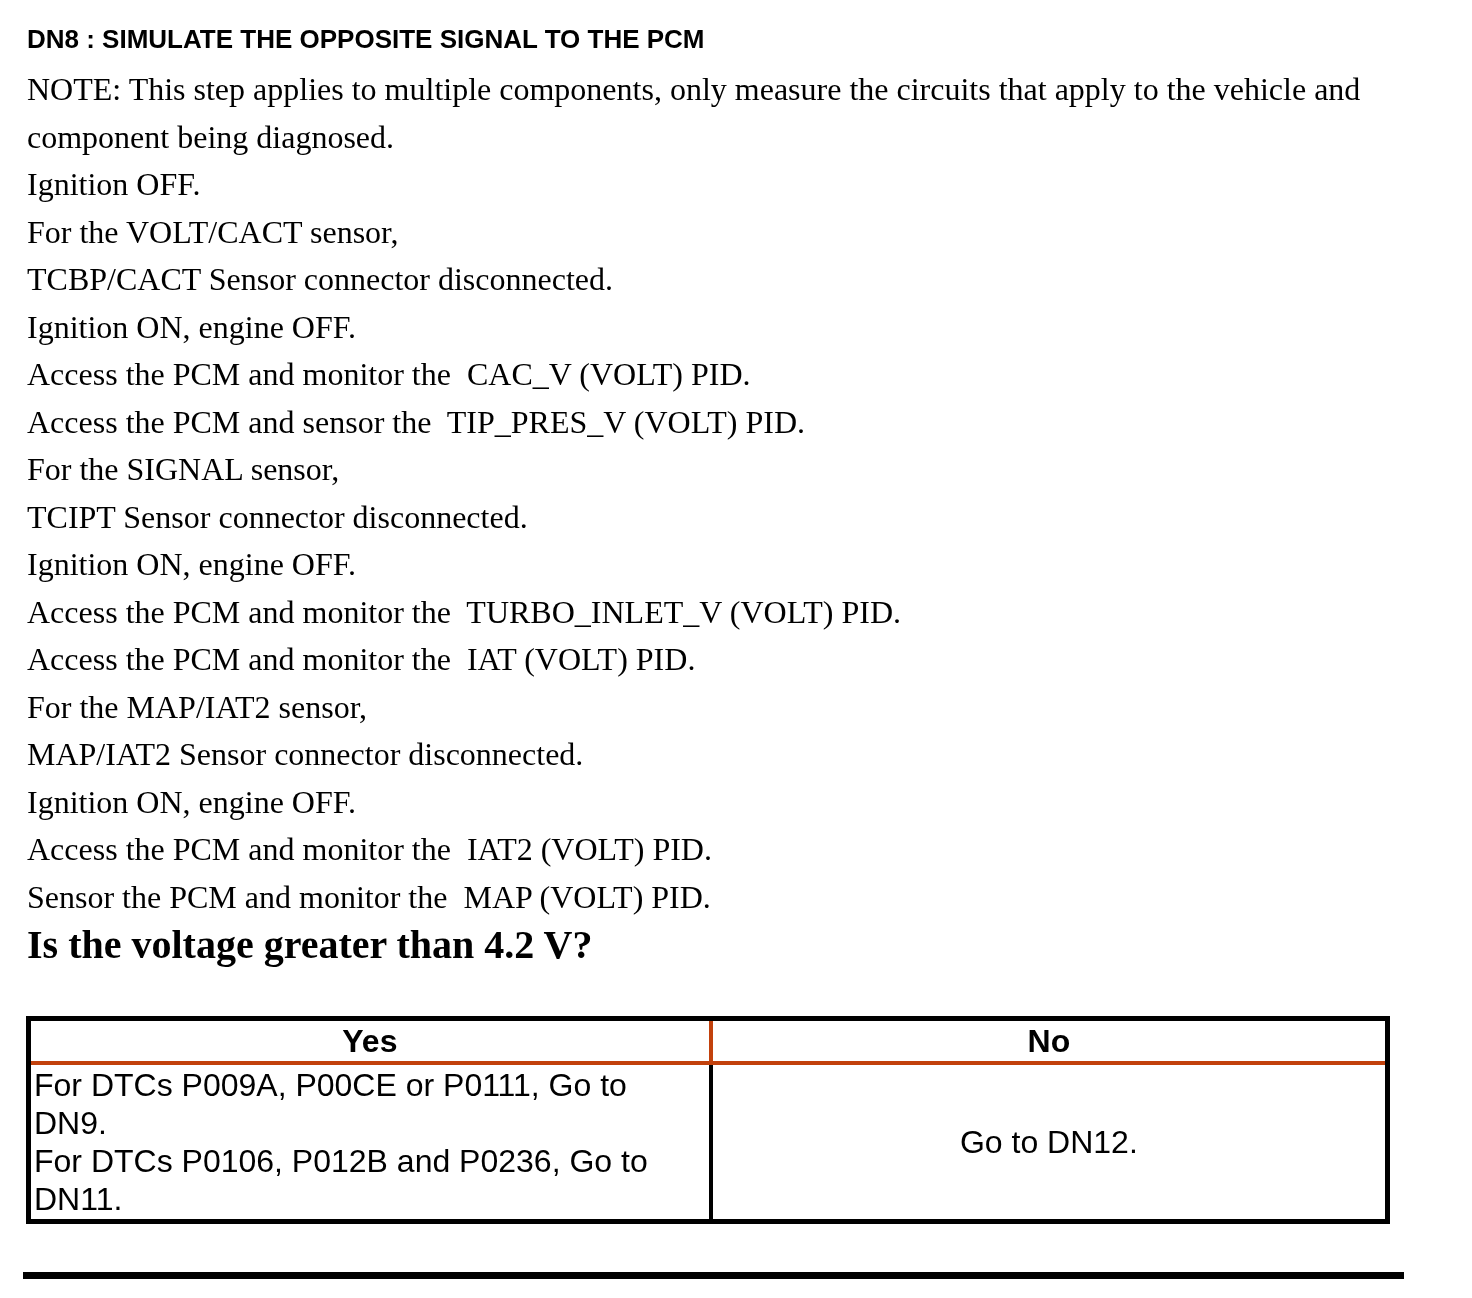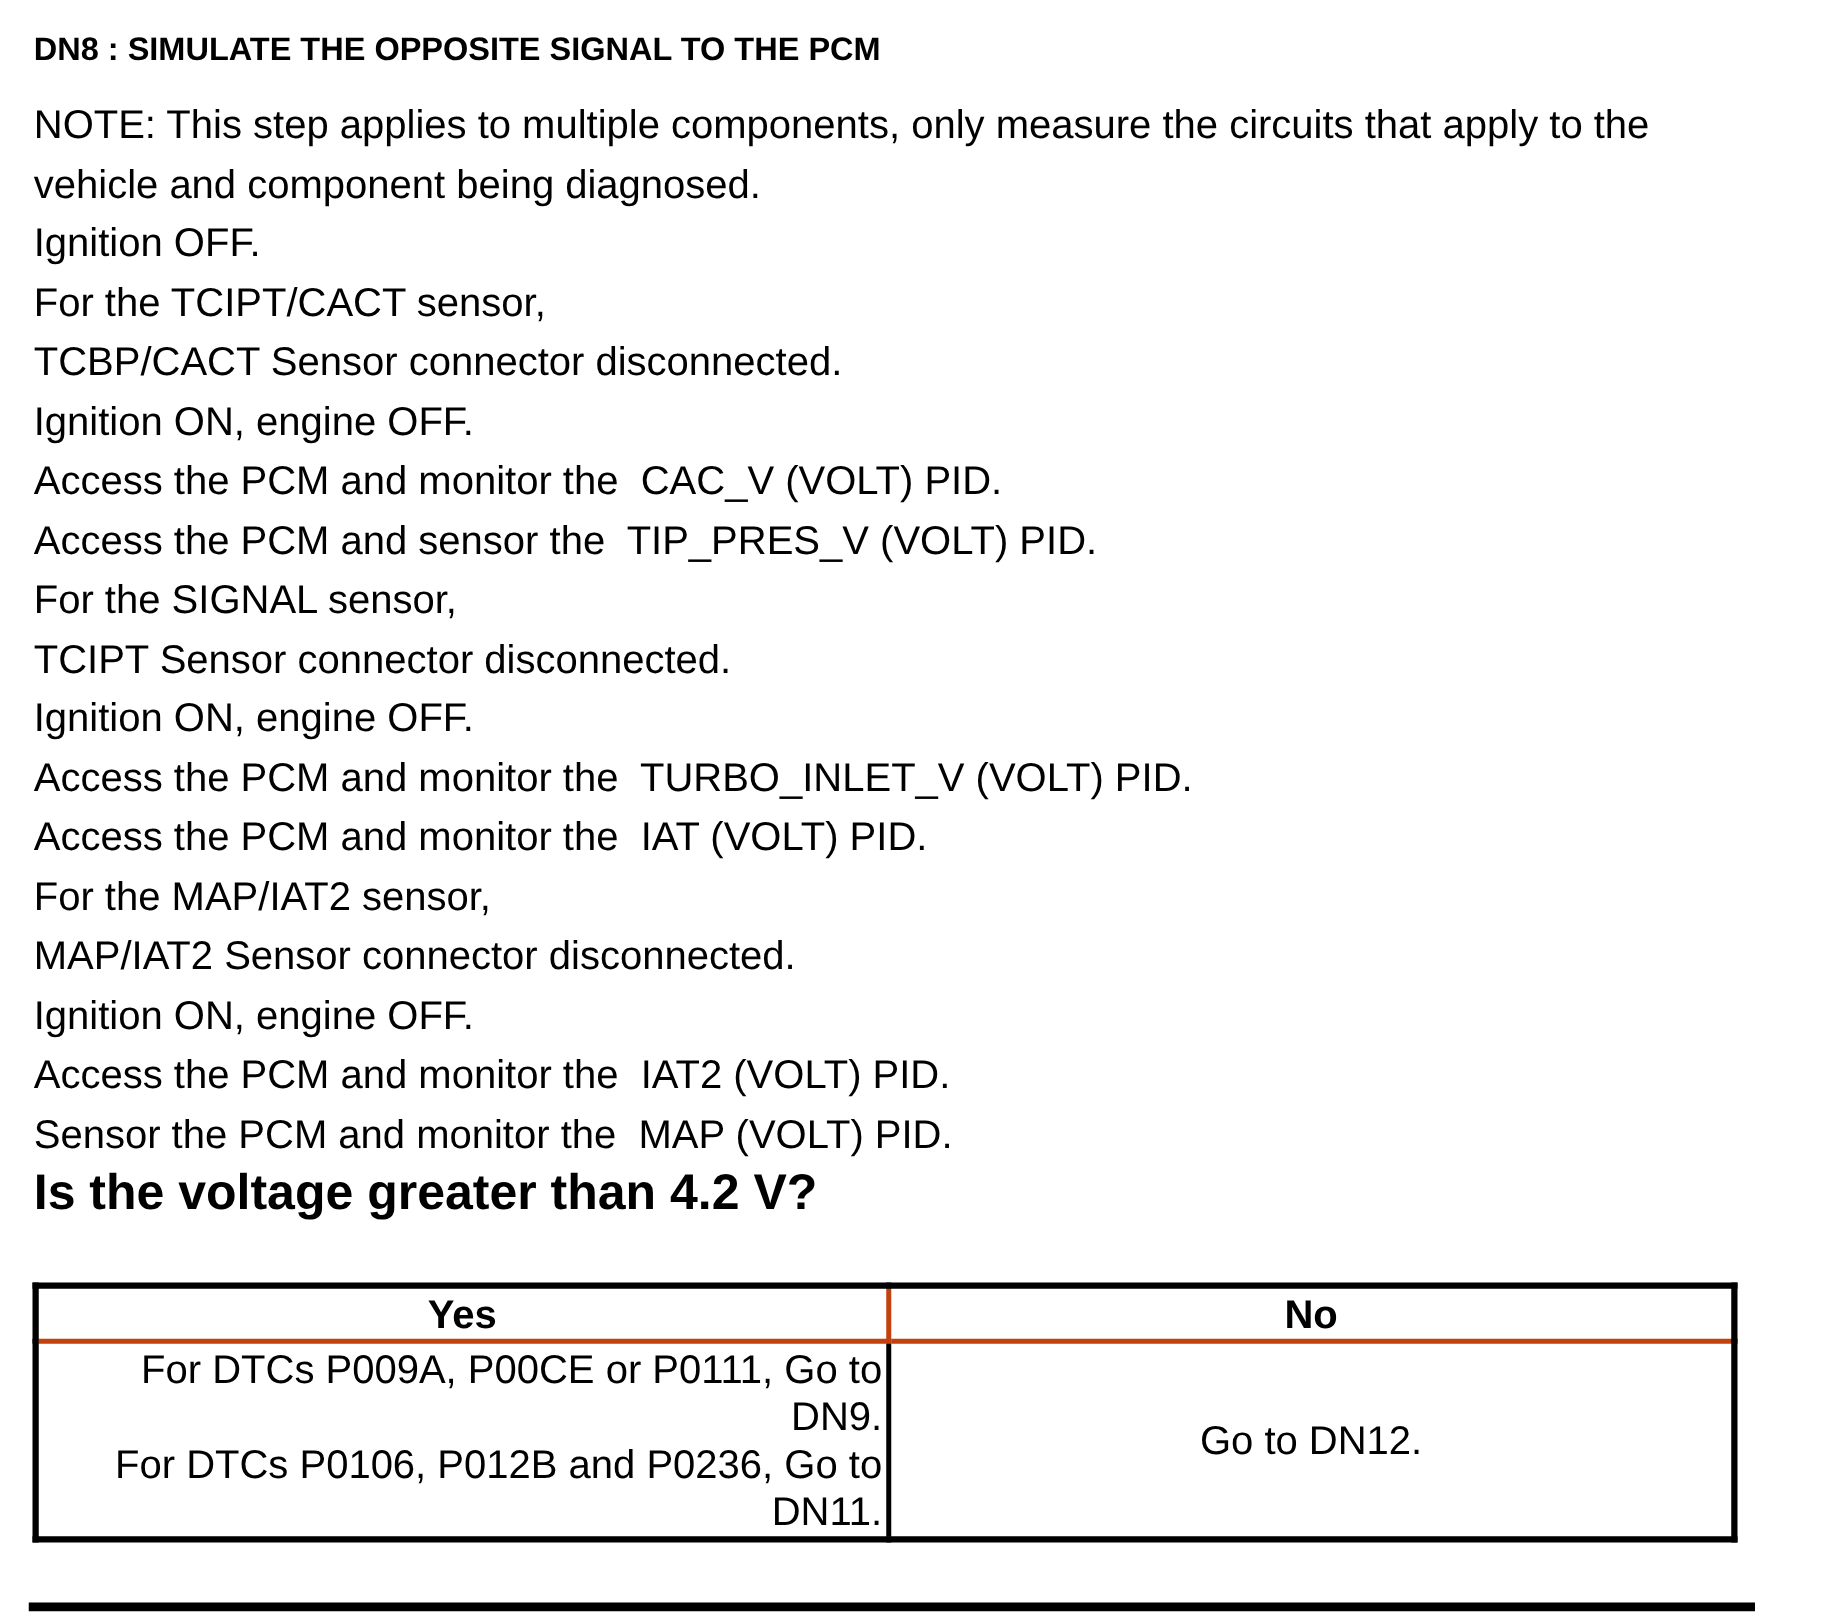--- a/index.html
+++ b/index.html
@@ -20,22 +20,23 @@
     height: 1298px;
     padding: 22px 0 0 27px;
   }
   .doc-title {
     font-size: 26px;
     font-weight: bold;
     line-height: 34px;
     white-space: pre-wrap;
   }
   .body-text {
-    margin-top: 20px;
+    margin-top: 10px;
     max-width: 1365px;
+    font-family: Liberation Serif, serif;
   }
   .note-line,
   .step-line {
     font-size: 32px;
     line-height: 47.5px;
     white-space: pre-wrap;
   }
   .question-line {
     font-size: 40px;
     line-height: 47.5px;
@@ -60,21 +61,21 @@
     height: 38px;
   }
   table.decision-table td {
     border: 4px solid #000000;
     font-size: 32px;
     line-height: 38px;
     padding: 1px 3px;
   }
   td.yes-cell {
     vertical-align: top;
-    text-align: right;
+    text-align: left;
     height: 148px;
   }
   td.no-cell {
     vertical-align: middle;
     text-align: center;
   }
   .yes-cell .result-line {
     white-space: pre-wrap;
   }
   .bottom-rule {
@@ -89,21 +90,21 @@
 <body>
 
 <div class="page">
 
   <div class="doc-title">DN8 : SIMULATE THE OPPOSITE SIGNAL TO THE PCM</div>
 
   <div class="body-text">
     <div class="note-line">NOTE: This step applies to multiple components, only measure the circuits that apply to the vehicle and component being diagnosed.</div>
 
     <div class="step-line">Ignition OFF.</div>
-    <div class="step-line">For the TCIPT/CACT sensor,</div>
+    <div class="step-line">For the VOLT/CACT sensor,</div>
     <div class="step-line">TCBP/CACT Sensor connector disconnected.</div>
     <div class="step-line">Ignition ON, engine OFF.</div>
     <div class="step-line">Access the PCM and monitor the  CAC_V (VOLT) PID.</div>
     <div class="step-line">Access the PCM and sensor the  TIP_PRES_V (VOLT) PID.</div>
     <div class="step-line">For the SIGNAL sensor,</div>
     <div class="step-line">TCIPT Sensor connector disconnected.</div>
     <div class="step-line">Ignition ON, engine OFF.</div>
     <div class="step-line">Access the PCM and monitor the  TURBO_INLET_V (VOLT) PID.</div>
     <div class="step-line">Access the PCM and monitor the  IAT (VOLT) PID.</div>
     <div class="step-line">For the MAP/IAT2 sensor,</div>

